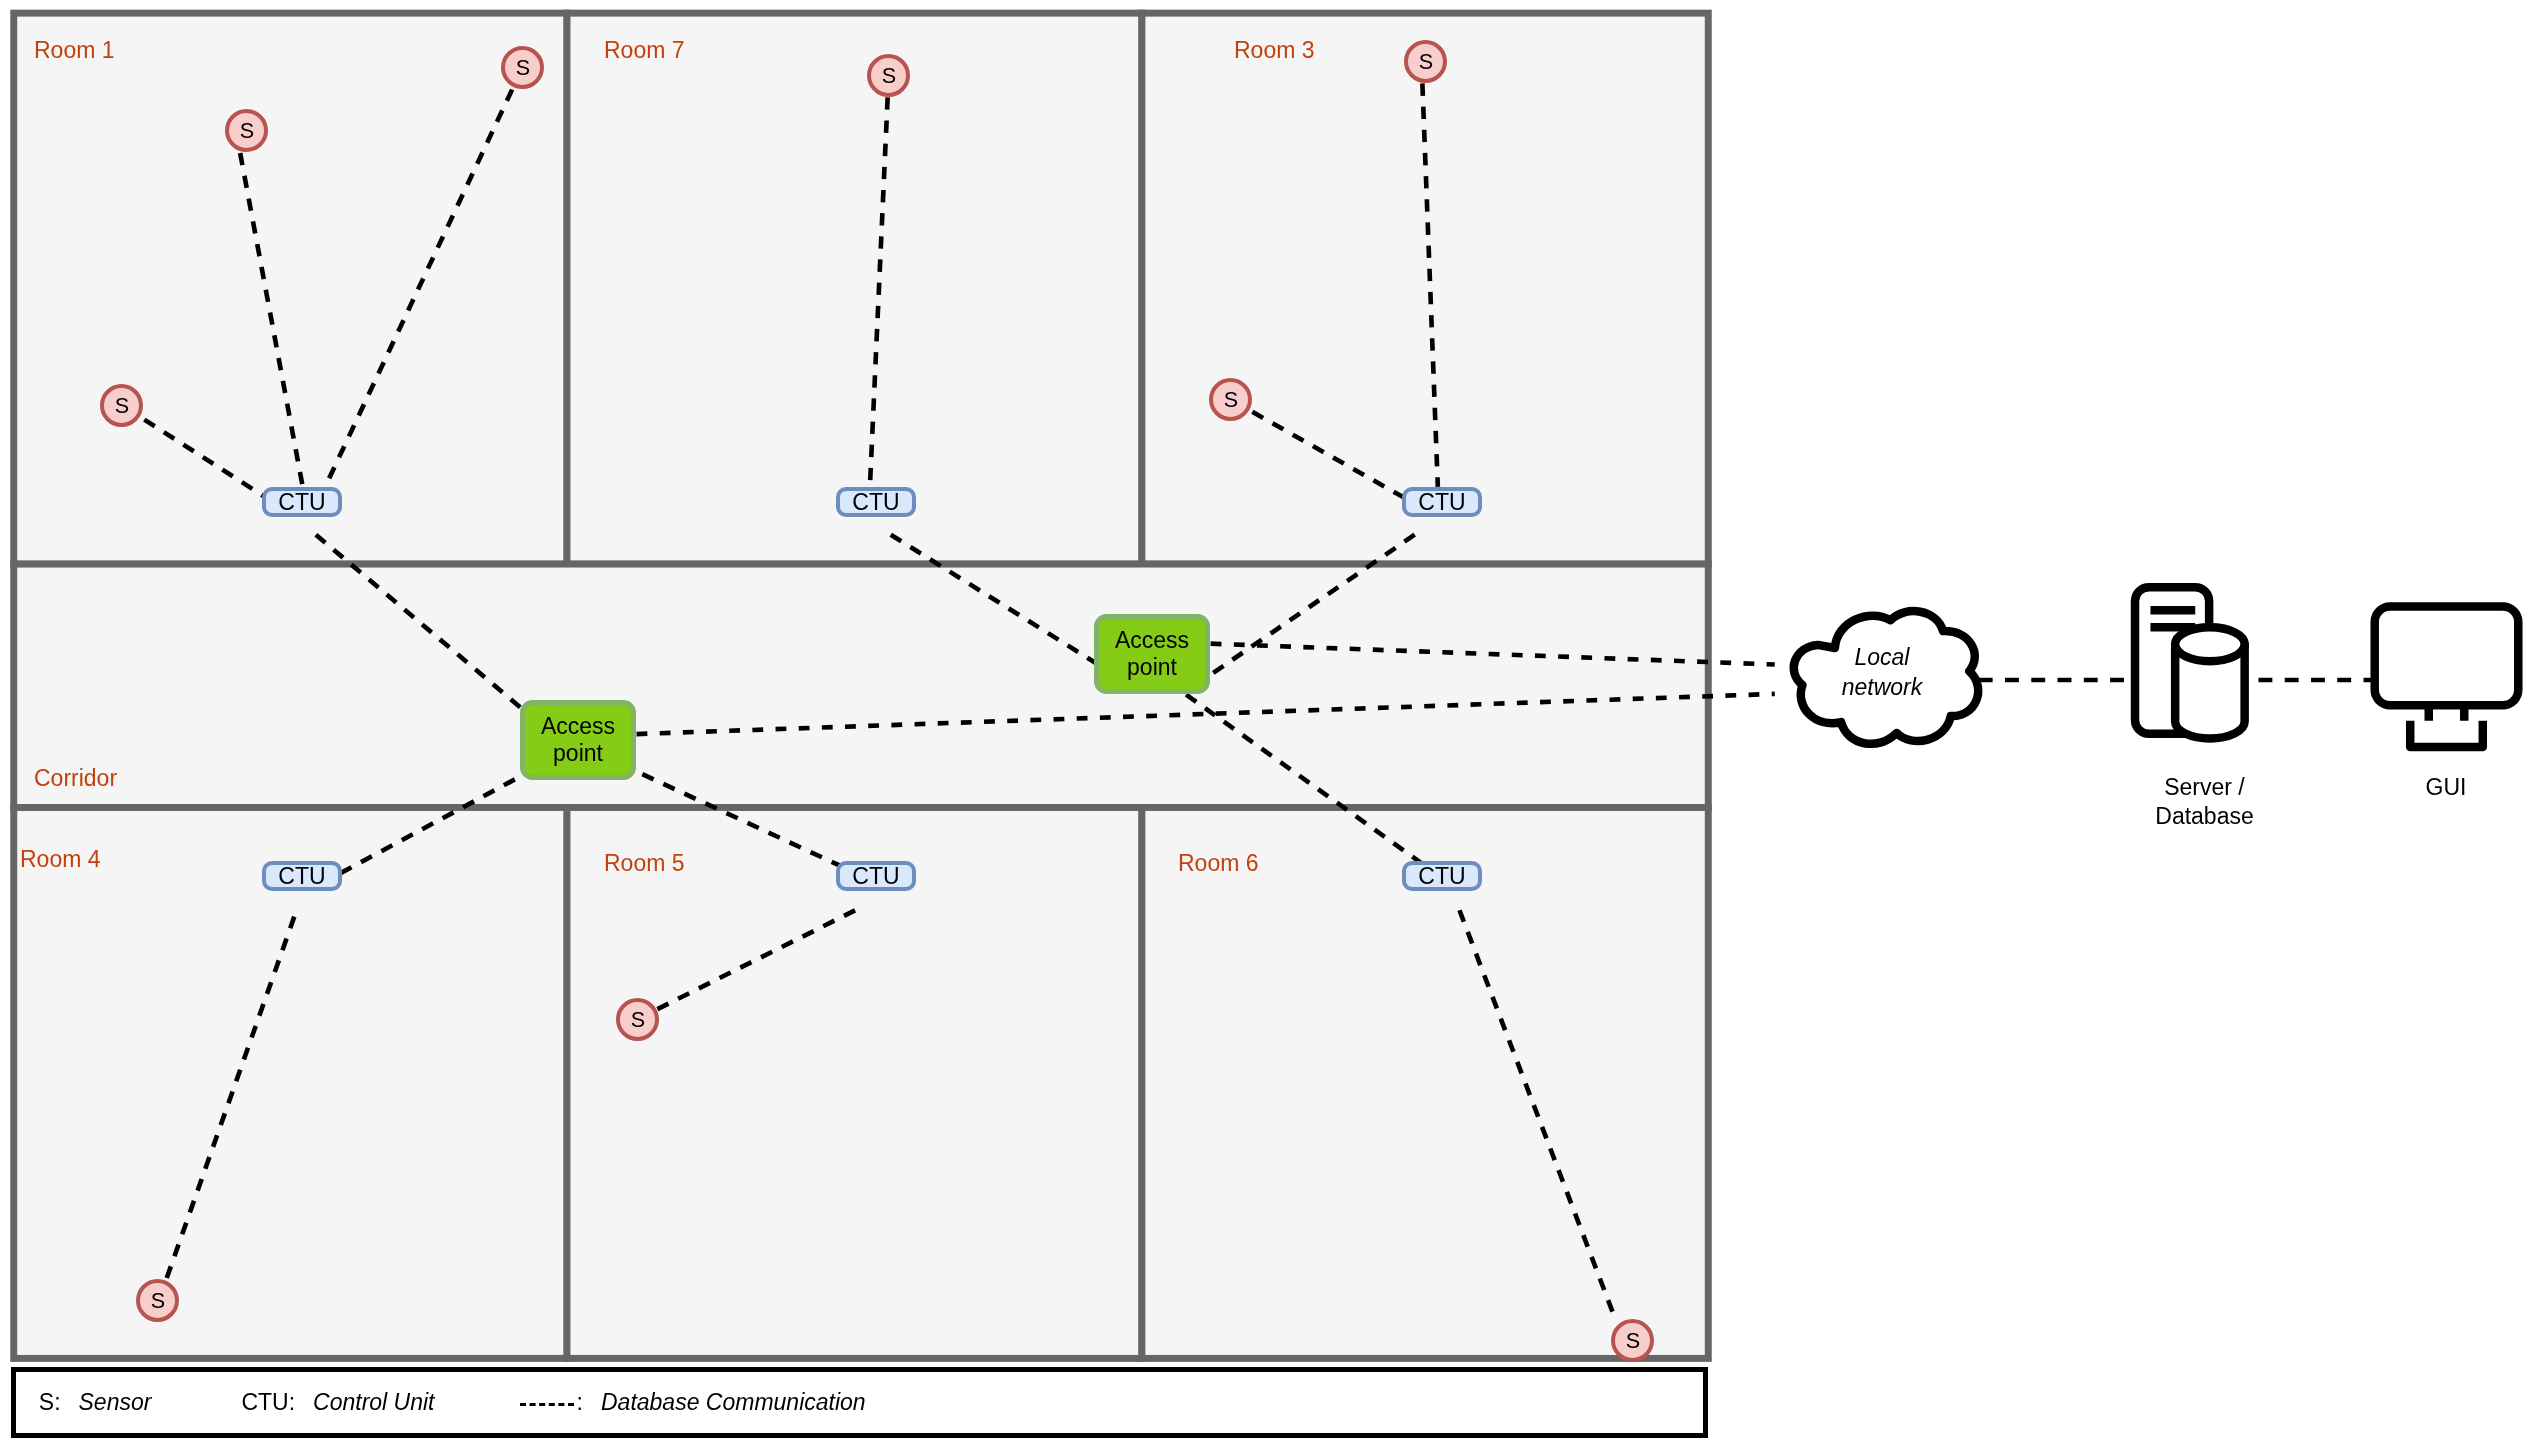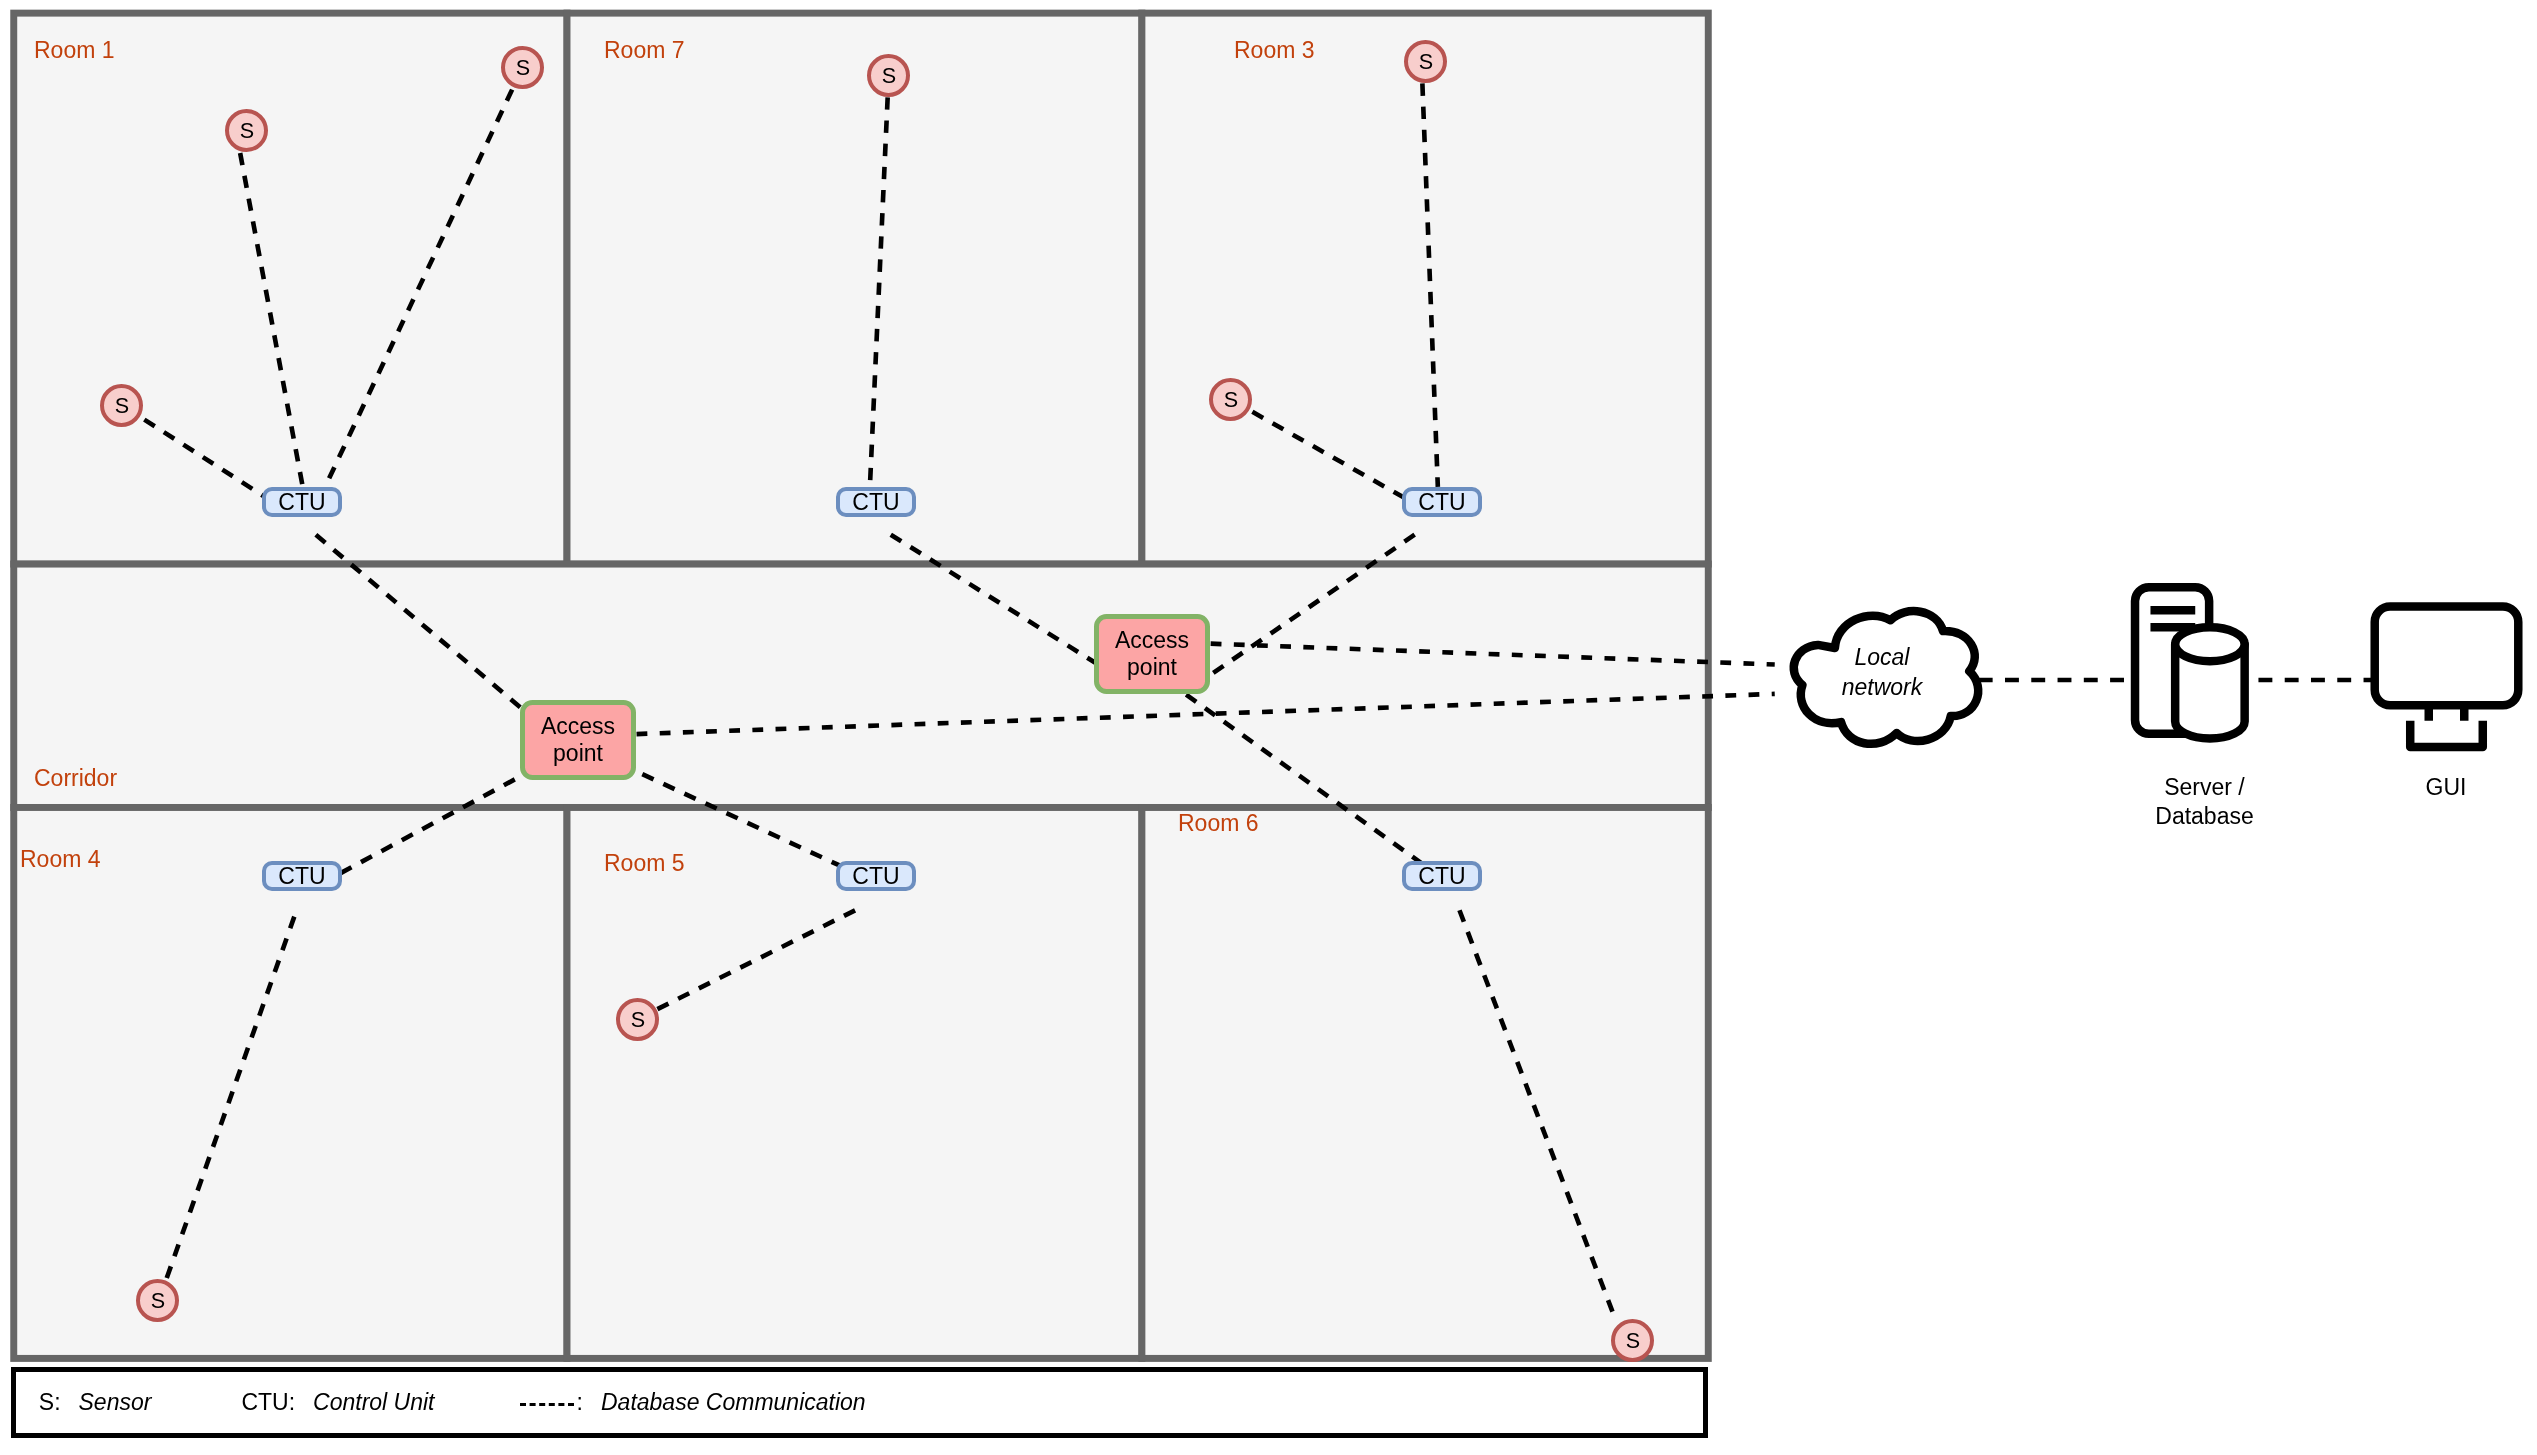--- a/index.html
+++ b/index.html
@@ -77,21 +77,21 @@
 
   
   .ap {
     position: absolute;
     z-index: 5;
     width: 116px;
     height: 80px;
     margin-left: -58px;
     margin-top: -40px;
     border-radius: 12.4px;
-    background: #fca5a5;
+    background: #84cc16;
     border: 5.4px solid #82b366;
     box-sizing: border-box;
     display: flex;
     flex-direction: column;
     align-items: center;
     justify-content: center;
     font-size: 23px;
     color: #000000;
     line-height: 1.18;
     text-align: center;
@@ -207,21 +207,21 @@
       <path d="M 2888 880 L 3075 880"></path>
     </g>
   </svg>
 
   <div class="room-label" style="left:34px;  top:37px;">Room 1</div>
   <div class="room-label" style="left:604px; top:37px;">Room 7</div>
   <div class="room-label" style="left:1234px;top:37px;">Room 3</div>
   <div class="room-label" style="left:34px;  top:765px;">Corridor</div>
   <div class="room-label" style="left:20px;  top:846px;">Room 4</div>
   <div class="room-label" style="left:604px; top:850px;">Room 5</div>
-  <div class="room-label" style="left:1178px;top:810px;">Room 6</div>
+  <div class="room-label" style="left:1178px;top:850px;">Room 6</div>
 
   <div class="sensor" style="left:247px;  top:131px;">S</div>
   <div class="sensor" style="left:523px;  top:68px;">S</div>
   <div class="sensor" style="left:122px;  top:406px;">S</div>
   <div class="sensor" style="left:889px; top:76px;">S</div>
   <div class="sensor" style="left:1426px; top:62px;">S</div>
   <div class="sensor" style="left:1231px; top:400px;">S</div>
   <div class="sensor" style="left:158px;  top:1301px;">S</div>
   <div class="sensor" style="left:638px;  top:1020px;">S</div>
   <div class="sensor" style="left:1633px; top:1341px;">S</div>

